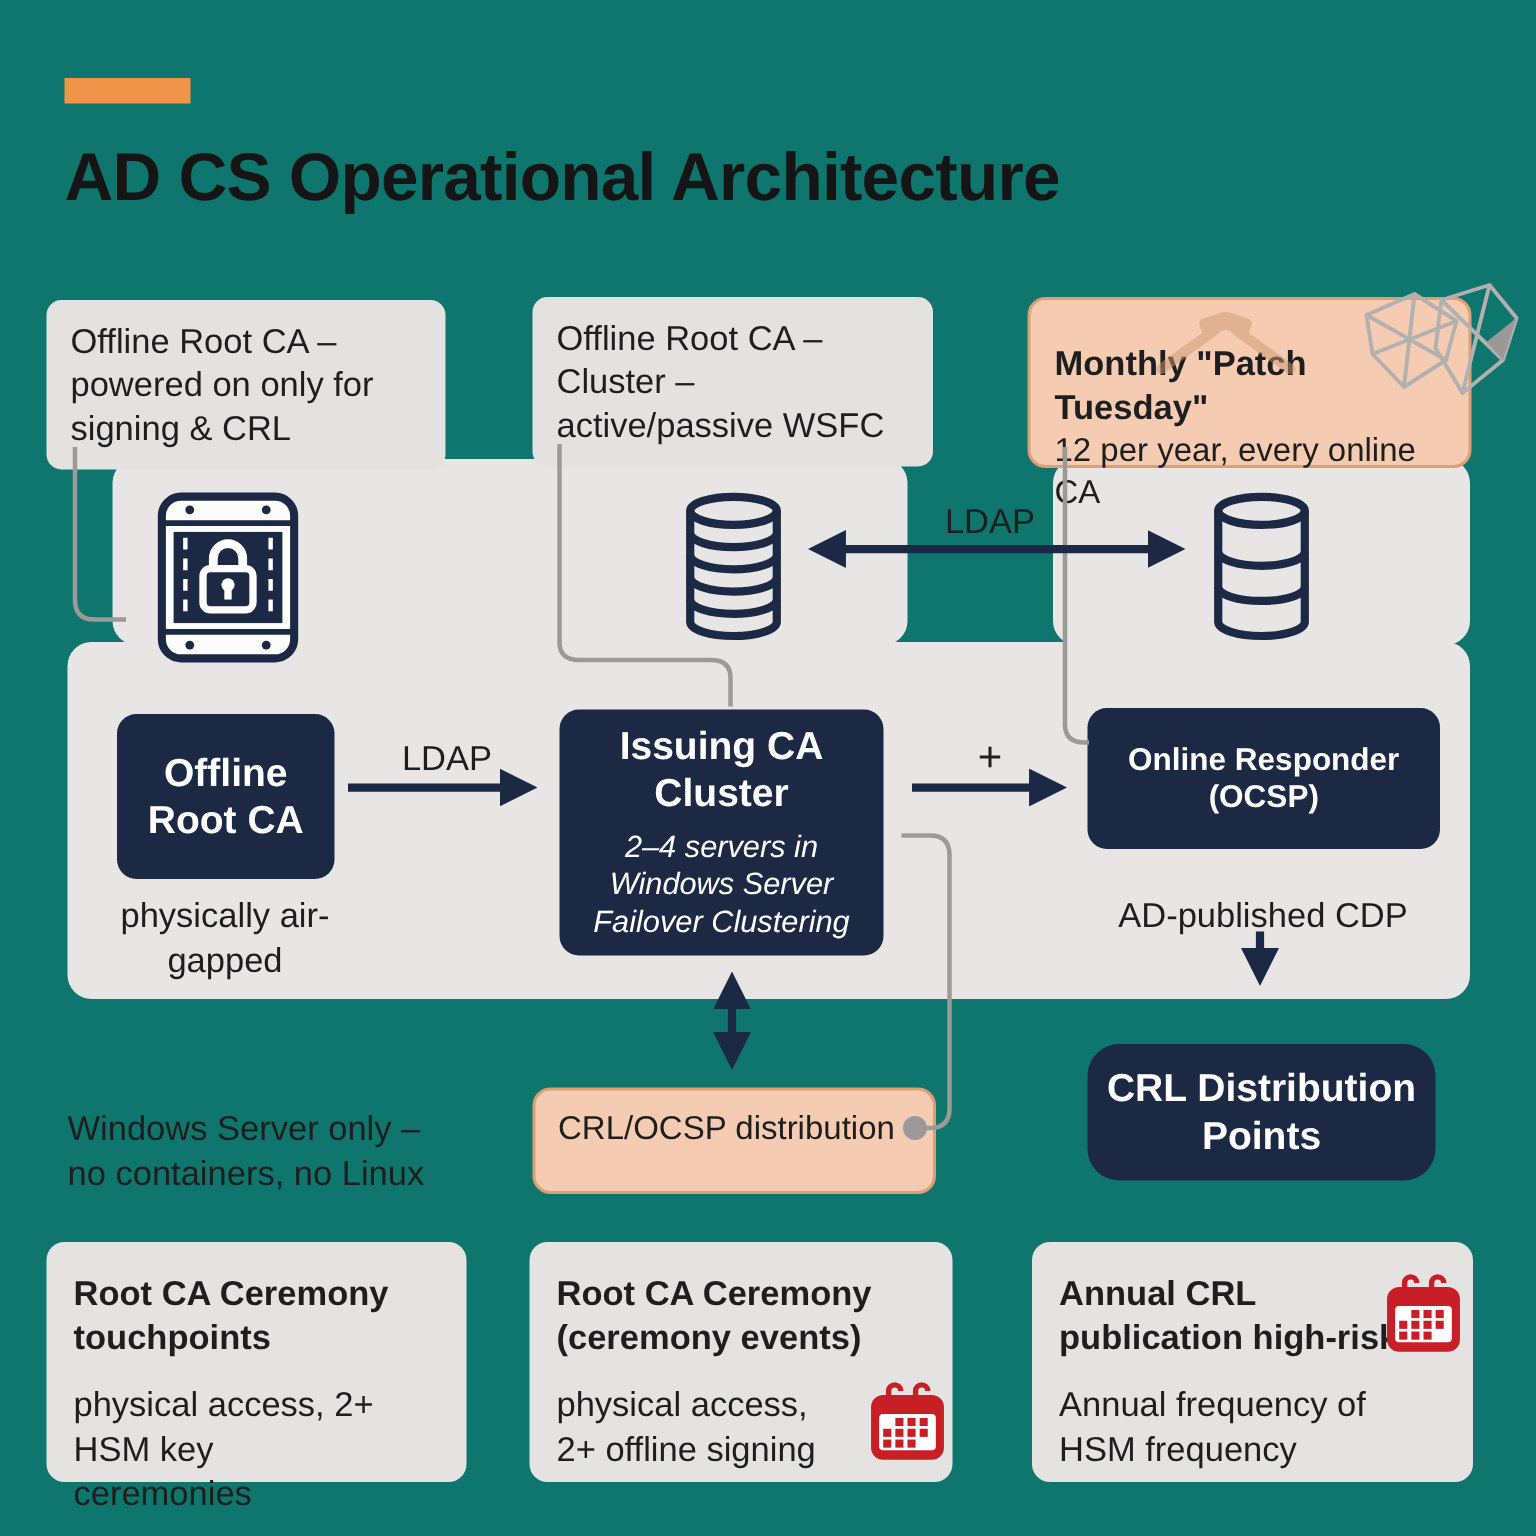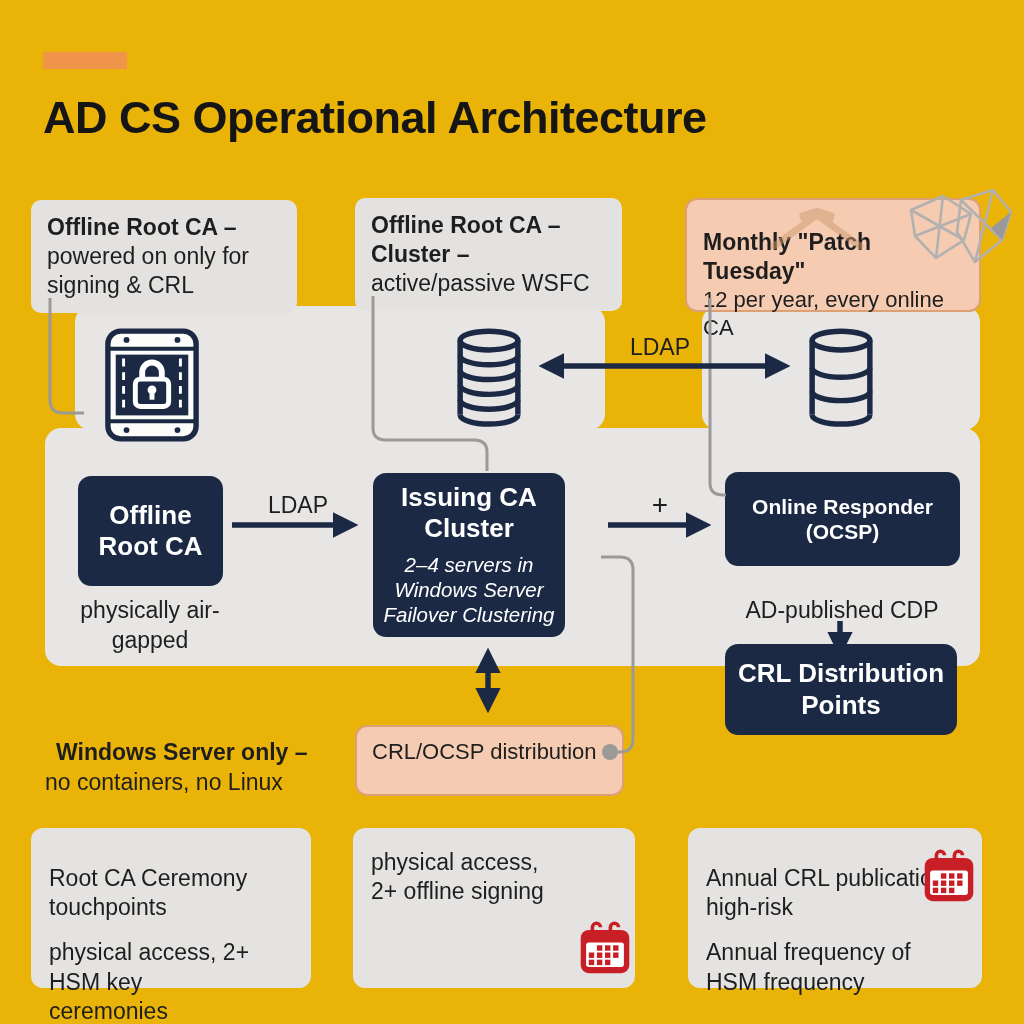--- a/index.html
+++ b/index.html
@@ -1,50 +1,50 @@
 <!DOCTYPE html>
 <html><head>
 <meta charset="utf-8">
 <style>
   html,body{margin:0;padding:0;background:#d8d8d8;}
   #canvas{
     position:relative;width:1024px;height:1024px;overflow:hidden;
-    background:#eab308;
+    background:#0f766e;
     font-family:"Liberation Sans", sans-serif;
     color:#1e1e1e;
   }
   .band{background:#e7e6e4;border-radius:16px;position:absolute;}
   .accent-bar{position:absolute;left:43px;top:52px;width:84px;height:17px;background:#f0944a;}
   .title{position:absolute;left:43px;top:92px;font-size:45px;font-weight:700;color:#151515;letter-spacing:-0.5px;}
   .callout{
     position:absolute;background:#e3e2e0;border-radius:10px;
     padding:13px 16px;font-size:23px;line-height:1.26;
   }
-  .callout .t{font-weight:700;}
+  .callout .t{font-weight:400;}
   .peachbox{
     position:absolute;background:#f5ccb2;border:2px solid #dd9f74;border-radius:12px;
     font-size:22px;line-height:1.27;
   }
   .peachbox .t{font-weight:700;font-size:23px;}
   .node{
     position:absolute;background:#1b2944;border-radius:13px;color:#ffffff;
     display:flex;flex-direction:column;align-items:center;justify-content:center;
     text-align:center;
   }
   .node .nt{font-weight:700;font-size:26px;line-height:1.2;}
   .node .ns{font-weight:400;font-size:20.5px;line-height:1.24;margin-top:7px;font-style:italic;}
   .note{position:absolute;font-size:23px;line-height:1.3;text-align:center;color:#1e1e1e;}
   .flow-label{position:absolute;font-size:23px;text-align:center;color:#1e1e1e;}
   .sidenote{position:absolute;font-size:23px;line-height:1.3;}
-  .sidenote .t{font-weight:700;margin-left:11px;}
+  .sidenote .t{font-weight:400;}
   .card{
     position:absolute;background:#e4e3e1;border-radius:12px;
     padding:20px 18px;font-size:23px;line-height:1.27;
   }
-  .card .t{font-weight:400;margin-bottom:16px;margin-top:16px;}
+  .card .t{font-weight:700;margin-bottom:16px;}
   svg{display:block;}
   .overlay{position:absolute;left:0;top:0;pointer-events:none;z-index:5;}
   .icon-abs{position:absolute;z-index:6;}
 </style>
 </head>
 <body>
 
 <div id="canvas">
 
   <div class="band" style="left:75px;top:306px;width:530px;height:124px;"></div>
@@ -136,30 +136,30 @@
   </svg>
 
   <div class="flow-label" style="left:600px;top:334px;width:120px;">LDAP</div>
   <div class="flow-label" style="left:248px;top:492px;width:100px;">LDAP</div>
   <div class="flow-label" style="left:645px;top:489px;width:30px;font-size:28px;">+</div>
 
   <div class="node" style="left:78px;top:476px;width:145px;height:110px;">
     <div class="nt" style="width:120px;">Offline Root CA</div>
   </div>
 
-  <div class="node" style="left:373px;top:473px;width:192px;height:164px;">
+  <div class="node" style="left:373px;top:473px;width:216px;height:164px;">
     <div class="nt" style="width:185px;">Issuing CA Cluster</div>
     <div class="ns" style="width:195px;">2–4 servers in Windows Server Failover Clustering</div>
   </div>
 
   <div class="node" style="left:725px;top:472px;width:235px;height:94px;">
     <div class="nt" style="width:212px;font-size:21px;">Online Responder (OCSP)</div>
   </div>
 
-  <div class="node" style="left:725px;top:644px;width:232px;height:91px;">
+  <div class="node" style="left:725px;top:696px;width:232px;height:91px;border-radius:21px;">
     <div class="nt" style="width:210px;">CRL Distribution Points</div>
   </div>
 
   <div class="note" style="left:60px;top:596px;width:180px;">physically air-gapped</div>
   <div class="note" style="left:722px;top:596px;width:240px;">AD-published CDP</div>
 
   <div class="peachbox" style="left:355px;top:725px;width:235px;height:45px;padding:11px 15px;">
     <div>CRL/OCSP distribution</div>
   </div>
 
@@ -167,20 +167,21 @@
     <div class="t">Windows Server only –</div>
     <div>no containers, no Linux</div>
   </div>
 
   <div class="card" style="left:31px;top:828px;width:244px;height:120px;">
     <div class="t" style="width:215px;">Root CA Ceremony touchpoints</div>
     <div style="width:215px;">physical access, 2+ HSM key ceremonies</div>
   </div>
 
   <div class="card" style="left:353px;top:828px;width:246px;height:120px;">
+    <div class="t" style="width:215px;">Root CA Ceremony (ceremony events)</div>
     <div style="width:200px;">physical access, 2+ offline signing</div>
   </div>
 
   <div class="card" style="left:688px;top:828px;width:258px;height:120px;">
     <div class="t" style="width:250px;">Annual CRL publication high-risk</div>
     <div style="width:230px;">Annual frequency of HSM frequency</div>
   </div>
 
   <svg class="icon-abs" style="left:578px;top:919px;" width="54" height="58" viewBox="0 0 60 64">
     <path d="M16,16 v-7 a4.5,4.5 0 1 1 9,0" stroke="#c81f26" stroke-width="4" fill="none"></path>

